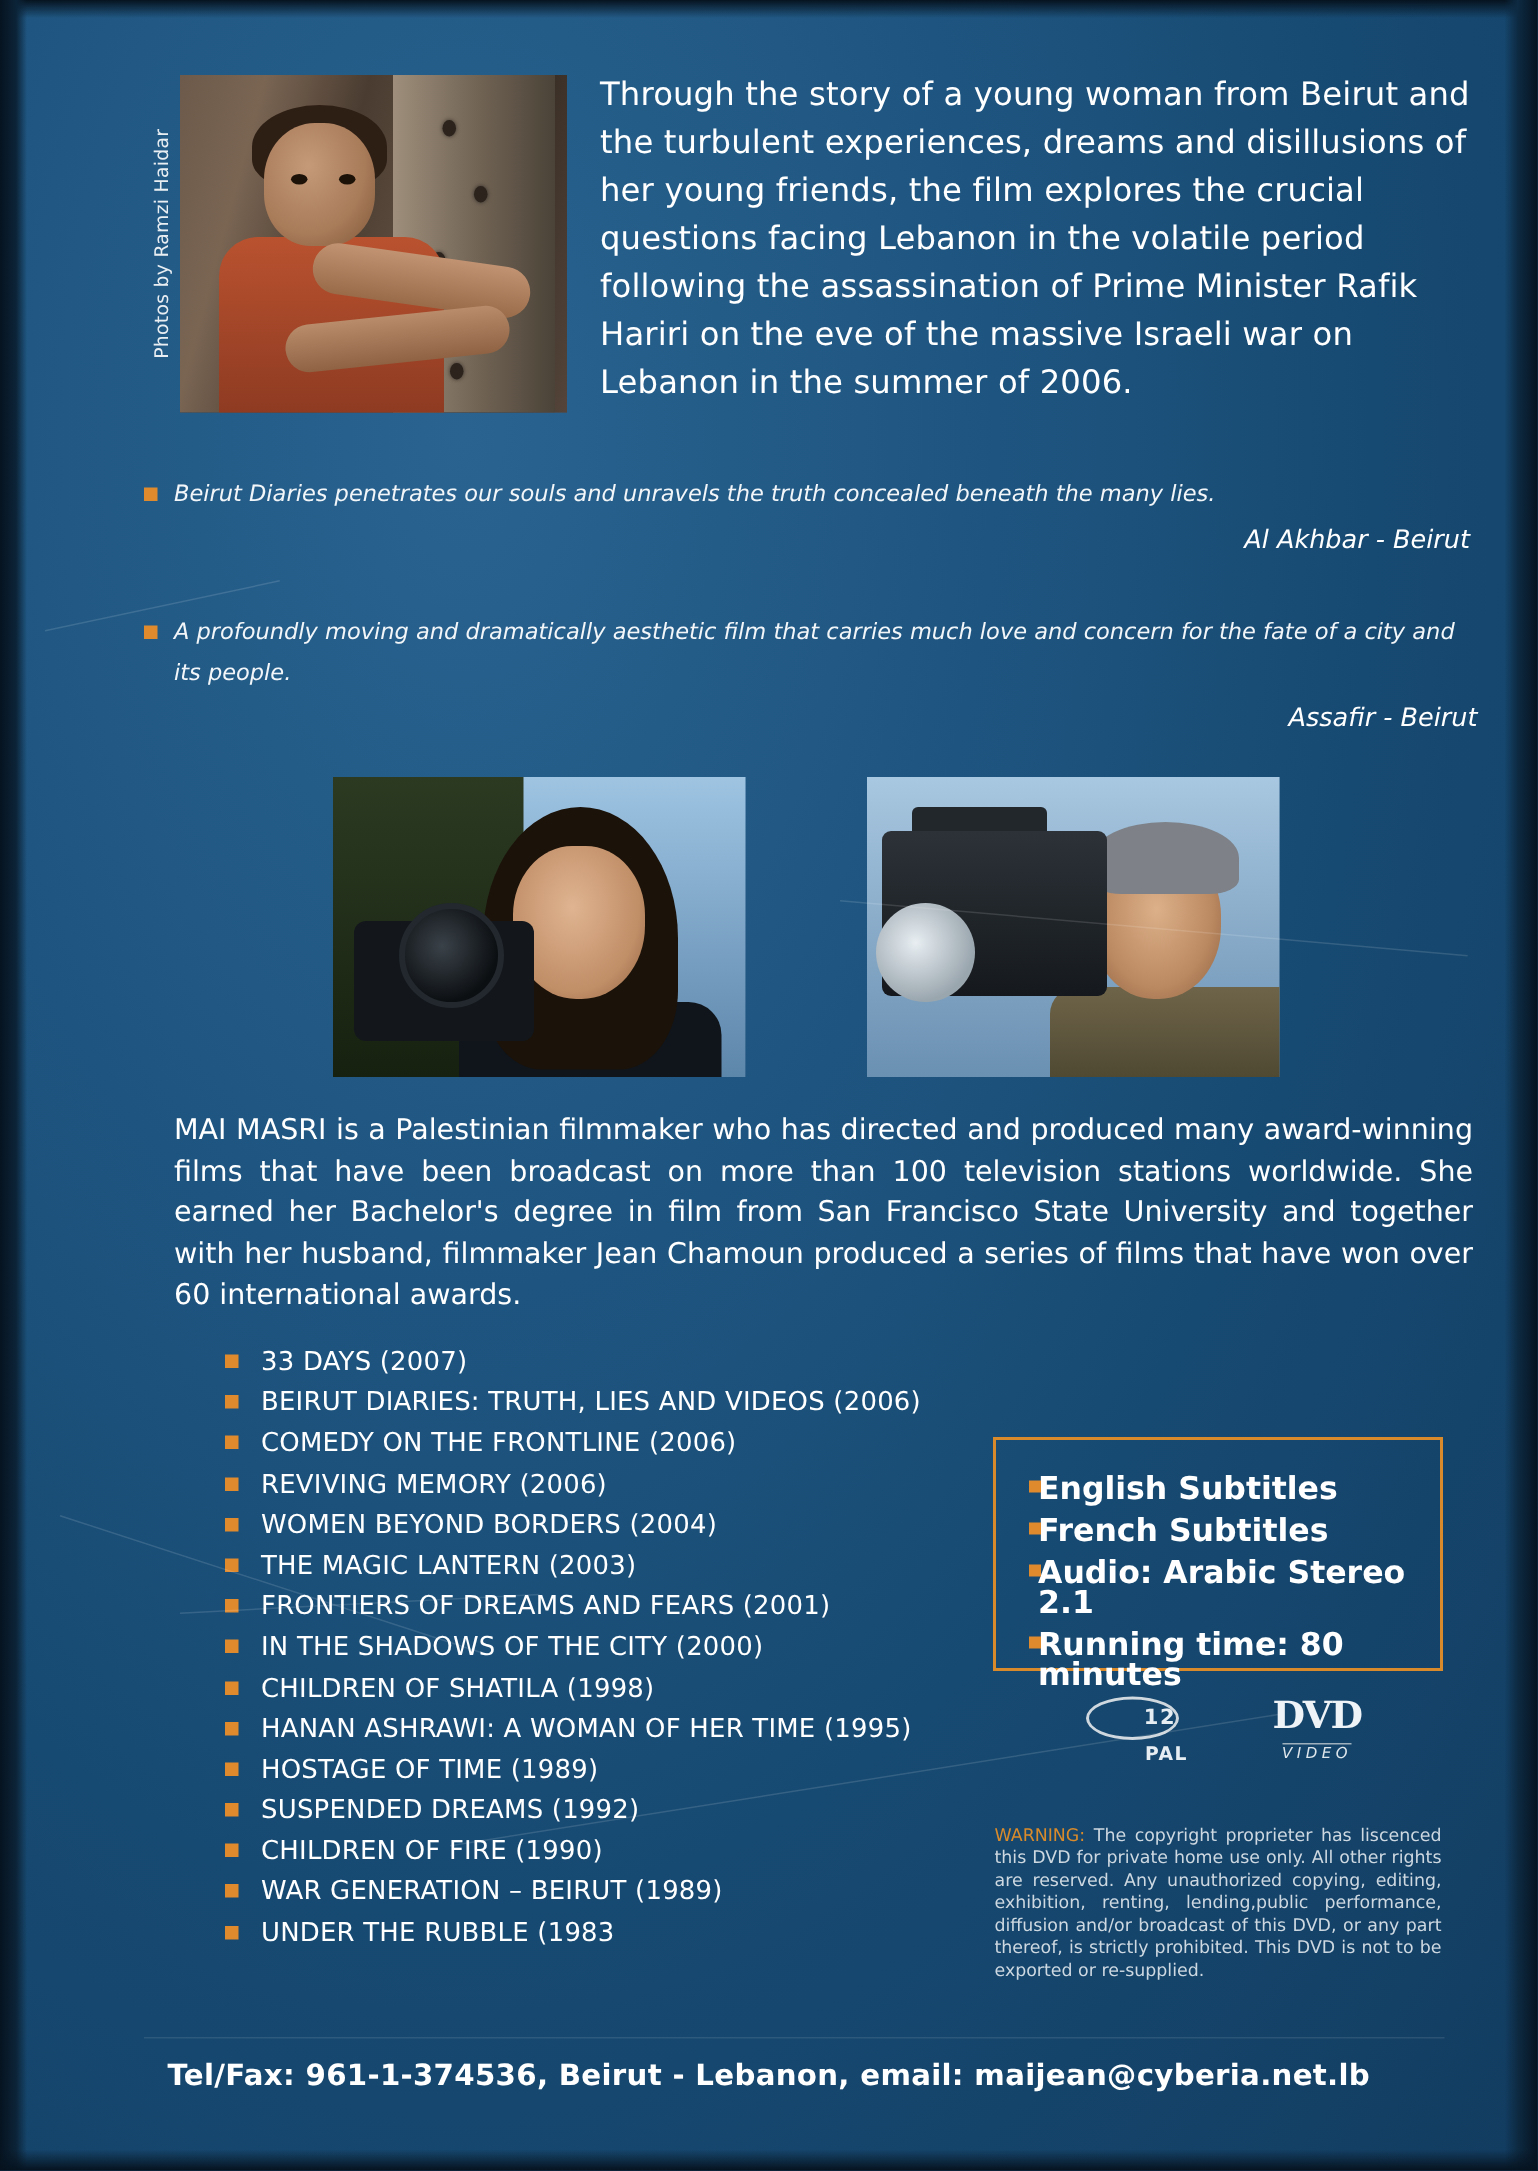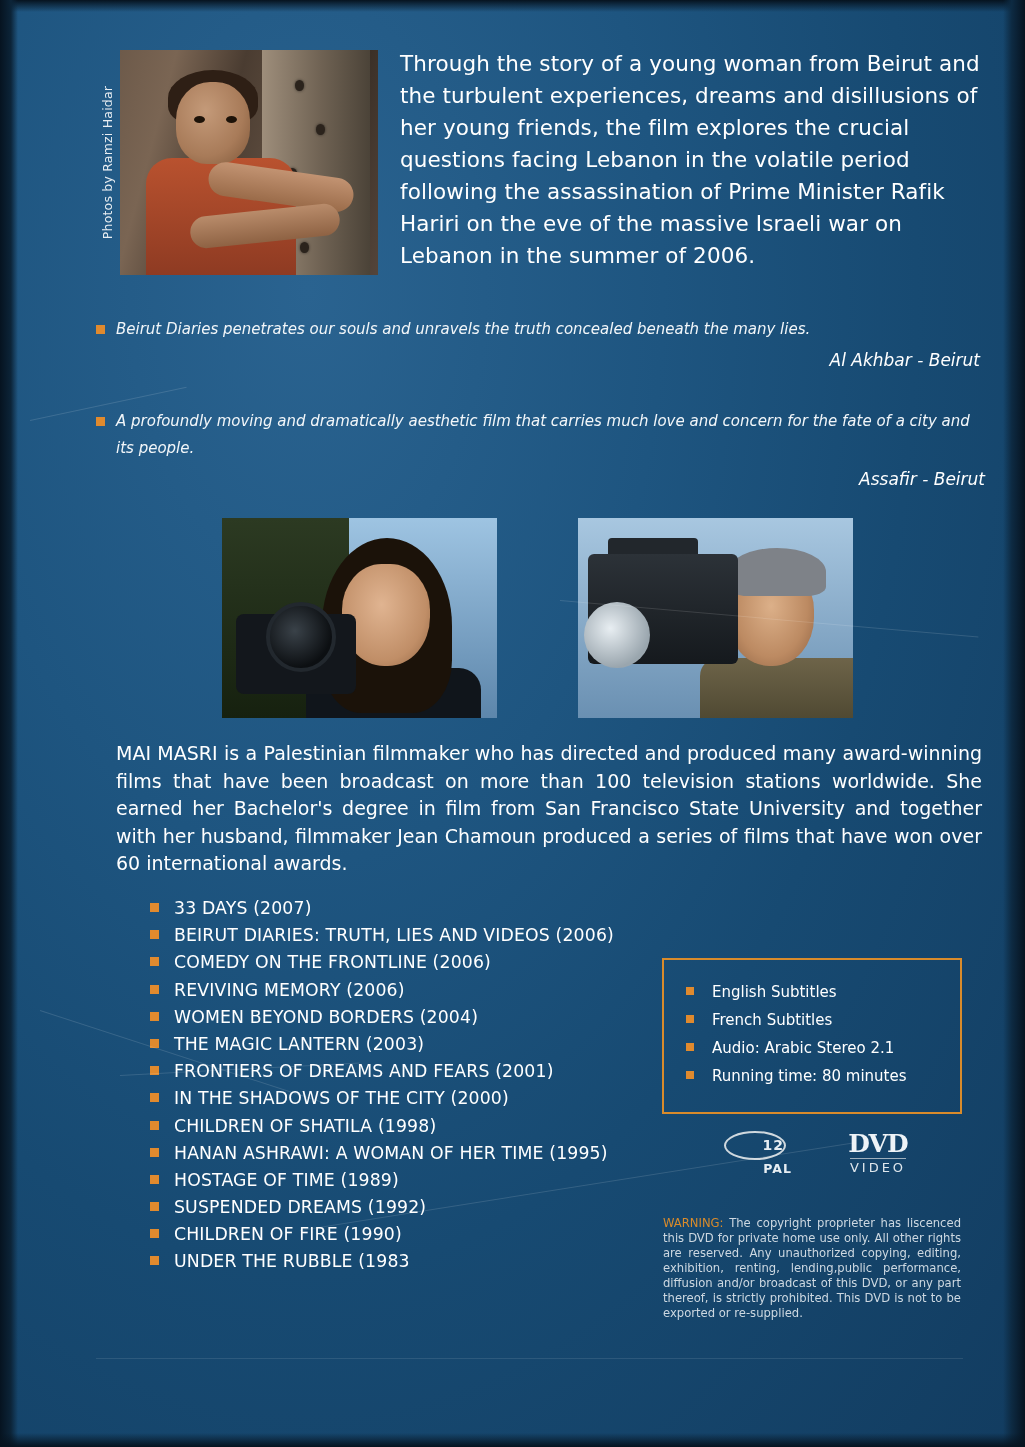--- a/index.html
+++ b/index.html
@@ -281,25 +281,26 @@
   .specs-box {
     position: absolute;
     left: 662px;
     top: 958px;
     width: 296px;
     height: 152px;
     border: 2px solid #d98b2b;
   }
   .spec-item {
     position: relative;
-    padding-left: 26px;
+    padding-left: 6px;
     margin: 0 0 8px 22px;
-    font-size: 15px;
+    font-size: 21px;
     line-height: 20px;
     color: #ffffff;
+    font-weight: bold;
   }
   .spec-item:first-child { margin-top: 22px; }
   .spec-bullet {
     position: absolute;
     left: 0; top: 5px;
     width: 8px; height: 8px;
     background: #e08a2e;
   }
 
   
@@ -337,26 +338,27 @@
   }
   .dvd-word {
     font-size: 25px;
     font-weight: bold;
     letter-spacing: -1px;
     color: #eef3f7;
     font-family: "DejaVu Serif", serif;
     line-height: 26px;
   }
   .dvd-sub {
-    font-size: 13px;
+    font-size: 10px;
     letter-spacing: 3px;
     color: #dfe7ed;
     border-top: 1px solid #9fb0bd;
     padding-top: 1px;
     display: inline-block;
+    font-style: italic;
   }
 
   
   .warning {
     position: absolute;
     left: 663px;
     top: 1216px;
     width: 298px;
     font-size: 11.6px;
     line-height: 15px;
@@ -471,20 +473,21 @@
     <div class="film-item"><span class="film-bullet"></span><span>REVIVING MEMORY (2006)</span></div>
     <div class="film-item"><span class="film-bullet"></span><span>WOMEN BEYOND BORDERS (2004)</span></div>
     <div class="film-item"><span class="film-bullet"></span><span>THE MAGIC LANTERN (2003)</span></div>
     <div class="film-item"><span class="film-bullet"></span><span>FRONTIERS OF DREAMS AND FEARS (2001)</span></div>
     <div class="film-item"><span class="film-bullet"></span><span>IN THE SHADOWS OF THE CITY (2000)</span></div>
     <div class="film-item"><span class="film-bullet"></span><span>CHILDREN OF SHATILA (1998)</span></div>
     <div class="film-item"><span class="film-bullet"></span><span>HANAN ASHRAWI: A WOMAN OF HER TIME (1995)</span></div>
     <div class="film-item"><span class="film-bullet"></span><span>HOSTAGE OF TIME (1989)</span></div>
     <div class="film-item"><span class="film-bullet"></span><span>SUSPENDED DREAMS (1992)</span></div>
     <div class="film-item"><span class="film-bullet"></span><span>CHILDREN OF FIRE (1990)</span></div>
+    <div class="film-item"><span class="film-bullet"></span><span>WAR GENERATION – BEIRUT (1989)</span></div>
     <div class="film-item"><span class="film-bullet"></span><span>UNDER THE RUBBLE (1983</span></div>
   </div>
 
   <div class="specs-box">
     <div class="spec-item"><span class="spec-bullet"></span><span>English Subtitles</span></div>
     <div class="spec-item"><span class="spec-bullet"></span><span>French Subtitles</span></div>
     <div class="spec-item"><span class="spec-bullet"></span><span>Audio: Arabic Stereo 2.1</span></div>
     <div class="spec-item"><span class="spec-bullet"></span><span>Running time: 80 minutes</span></div>
   </div>
 
@@ -496,20 +499,21 @@
   <div class="logo-dvd">
     <div class="dvd-word">DVD</div>
     <div class="dvd-sub">VIDEO</div>
   </div>
 
   <div class="warning">
     <b>WARNING:</b><span> The copyright proprieter has liscenced this DVD for private home use only. All other rights are reserved. Any unauthorized copying, editing, exhibition, renting, lending,public performance, diffusion and/or broadcast of this DVD, or any part thereof, is strictly prohibited. This DVD is not to be exported or re-supplied.</span>
   </div>
 
   <div class="footer-rule"></div>
+  <div class="footer">Tel/Fax: 961-1-374536, Beirut - Lebanon, email: maijean@cyberia.net.lb</div>
 
   <div class="scratch" style="left:30px; top:420px; width:160px; height:1px; transform: rotate(-12deg);"></div>
   <div class="scratch" style="left:560px; top:600px; width:420px; height:1px; transform: rotate(5deg);"></div>
   <div class="scratch" style="left:40px; top:1010px; width:300px; height:1px; transform: rotate(18deg);"></div>
   <div class="scratch" style="left:300px; top:1230px; width:560px; height:1px; transform: rotate(-9deg);"></div>
   <div class="scratch" style="left:120px; top:1075px; width:240px; height:1px; transform: rotate(-3deg);"></div>
 
 </div>
 
 </body></html>

